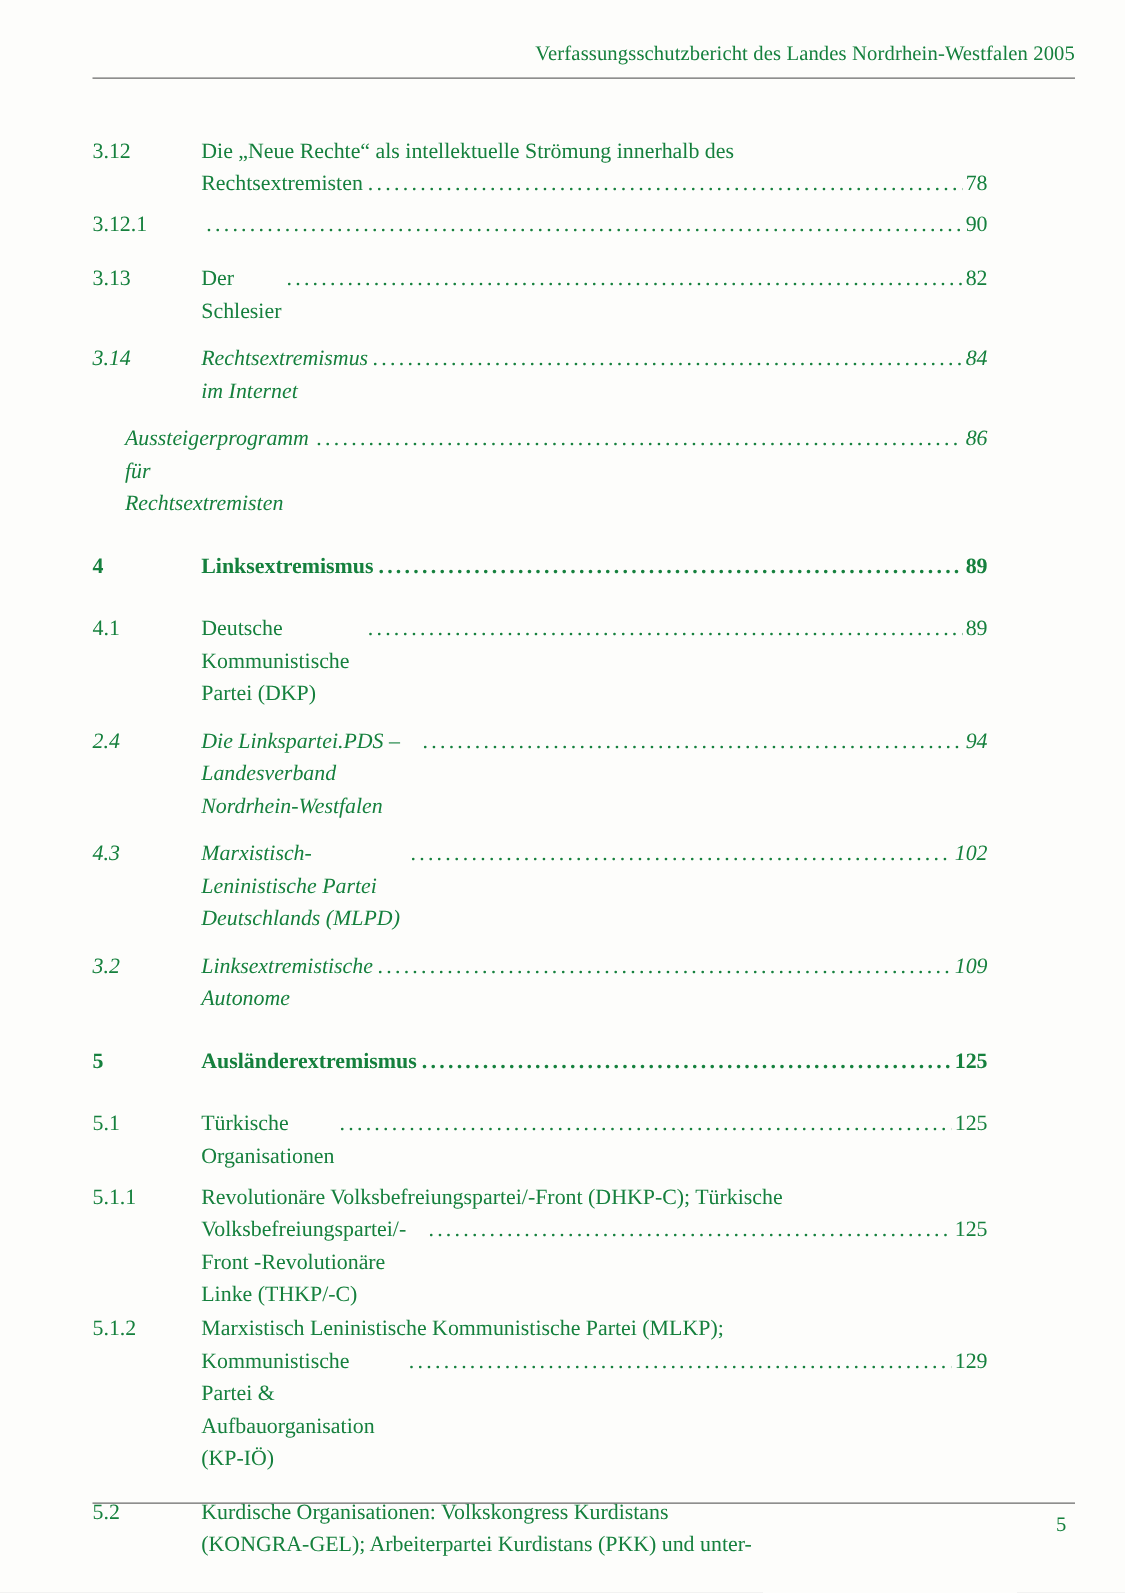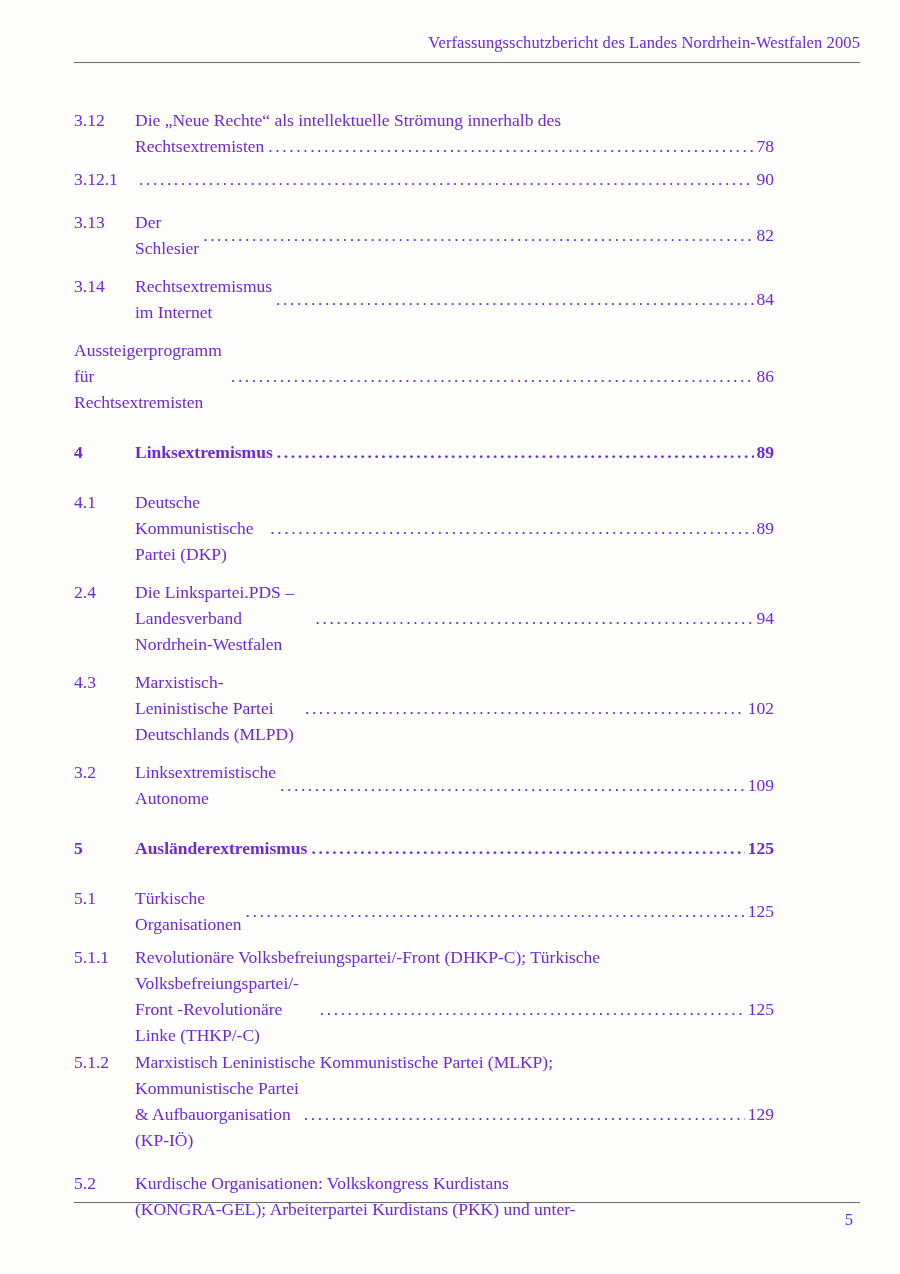--- a/index.html
+++ b/index.html
@@ -1,41 +1,41 @@
 <!DOCTYPE html>
 <html><head>
 <meta charset="utf-8">
 <style>
   html,body{margin:0;padding:0;background:#e9e9e9;}
   .page{
     width:900px;height:1274px;background:#fdfdfb;position:relative;
-    font-family:"Liberation Serif", serif;color:#6d28d9;box-sizing:border-box;
+    font-family:"Liberation Serif", serif;color:#15803d;box-sizing:border-box;
     margin:0 auto;overflow:hidden;
   }
   .header{position:absolute;top:0;left:74px;right:40px;}
   .header-text{text-align:right;font-size:16.5px;padding-top:33px;padding-bottom:9px;letter-spacing:.1px;}
   .header-rule{border-bottom:1px solid #6a6a6a;height:0;}
-  .toc{position:absolute;top:107px;left:74px;right:126px;}
+  .toc{position:absolute;top:107px;left:74px;right:110px;}
   .entry{display:flex;font-size:17.5px;line-height:26px;}
   .entry.bold{font-weight:bold;}
   .num{width:61px;flex-shrink:0;}
   .content{flex:1;min-width:0;}
-  .line{display:flex;align-items:center;}
+  .line{display:flex;align-items:flex-start;margin-left:26px;}
   .txt{white-space:pre-wrap;}
   .dots{flex:1 1 auto;overflow:hidden;white-space:nowrap;min-width:10px;margin:0 3px 0 4px;}
   .dots::after{
     content:"......................................................................................................................................................";
     letter-spacing:2.6px;
   }
   .pg{flex:0 0 auto;}
   
   .gap-first{margin-top:0;}
   .gap-tight{margin-top:1px;}
   .gap-small{margin-top:7px;}
-  .gap-normal{margin-top:12px;}
+  .gap-normal{margin-top:12px;font-style:italic;}
   .gap-large{margin-top:17px;}
   .gap-xlarge{margin-top:24px;}
   .footer{position:absolute;left:74px;right:40px;top:1202px;}
   .footer-rule{border-bottom:1px solid #6a6a6a;height:0;}
   .footer-page{text-align:right;font-size:16.5px;padding-top:7px;padding-right:7px;}
 </style>
 </head>
 <body>
 
 <div class="page">

